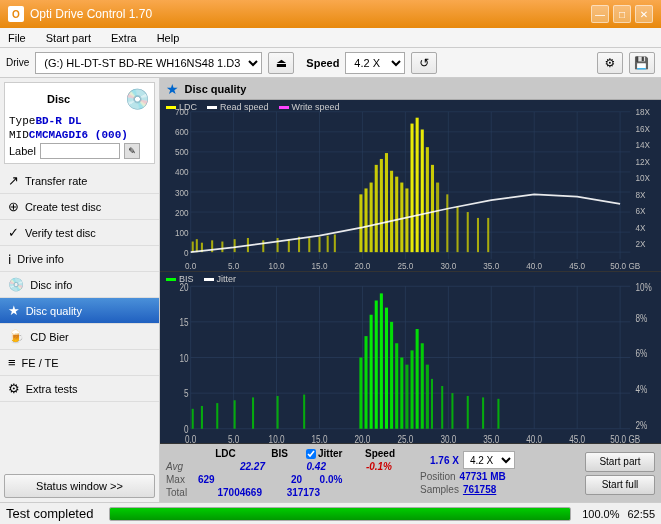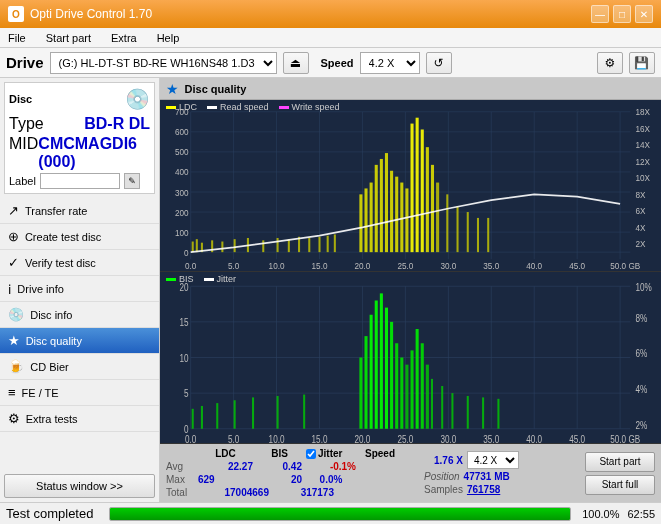--- a/index.html
+++ b/index.html
@@ -110,22 +110,23 @@
       background: white;
       border: 1px solid #ccc;
       margin: 4px;
       padding: 4px;
     }
     #disc-info-header {
       display: flex;
       justify-content: space-between;
       align-items: center;
       margin-bottom: 4px;
-    }
-    .disc-row { display: flex; justify-content: space-between; margin-bottom: 2px; font-size: 16px; }
+      margin-left: 38px;
+    }
+    .disc-row { display: flex; margin-bottom: 2px; font-size: 11px; font-family: Liberation Mono, monospace; }
     .disc-key { color: #000; }
     .disc-val { color: #0000cc; font-weight: bold; }
     #label-row { display: flex; align-items: center; gap: 4px; margin-top: 2px; }
     #label-input { height: 16px; border: 1px solid #aaa; font-size: 10px; width: 80px; }
     .label-btn { width: 16px; height: 16px; background: #e0e0e0; border: 1px solid #aaa; font-size: 9px; cursor: pointer; display: flex; align-items: center; justify-content: center; }
     
     .nav-item {
       height: 26px;
       display: flex;
       align-items: center;
@@ -270,21 +271,21 @@
 </div>
 
 <div id="menubar">
   <span class="menu-item">File</span>
   <span class="menu-item">Start part</span>
   <span class="menu-item">Extra</span>
   <span class="menu-item">Help</span>
 </div>
 
 <div id="toolbar">
-  <span style="font-weight:bold;font-size:15px;">Drive</span>
+  <span style="font-weight:normal;font-size:10px;">Drive</span>
   <select id="drive-select">
     <option>(G:)  HL-DT-ST BD-RE  WH16NS48 1.D3</option>
   </select>
   <div class="toolbar-btn">⏏</div>
   <span style="font-weight:bold;font-size:11px;margin-left:6px;">Speed</span>
   <select id="speed-select">
     <option>4.2 X</option>
   </select>
   <div class="toolbar-btn">↺</div>
   <div class="toolbar-btn" style="margin-left:auto;">⚙</div>
@@ -576,49 +577,49 @@
           <span style="min-width:55px; text-align:center;">LDC</span>
           <span style="min-width:45px; text-align:center;">BIS</span>
           <span style="min-width:50px;">
             <label style="display:flex;align-items:center;gap:2px;cursor:pointer;">
               <input type="checkbox" checked="" style="width: 10px; height: 10px;">
               <span>Jitter</span>
             </label>
           </span>
           <span style="min-width:40px; text-align:center;">Speed</span>
         </div>
-        <div style="display:flex; gap:4px; font-size:10px;">
+        <div style="display:flex; gap:16px; font-size:10px;font-style:italic;">
           <span style="min-width:28px; color:#555;">Avg</span>
           <span style="min-width:55px; text-align:right; color:#0000cc; font-weight:bold;">22.27</span>
           <span style="min-width:45px; text-align:right; color:#0000cc; font-weight:bold;">0.42</span>
           <span style="min-width:50px; text-align:right; color:#cc0000; font-weight:bold;">-0.1%</span>
         </div>
         <div style="display:flex; gap:4px; font-size:10px;">
           <span style="min-width:28px; color:#555;">Max</span>
           <span style="min-width:55px; text-align:left; color:#0000cc; font-weight:bold;">629</span>
           <span style="min-width:45px; text-align:right; color:#0000cc; font-weight:bold;">20</span>
           <span style="min-width:50px; text-align:center; color:#0000cc; font-weight:bold;">0.0%</span>
         </div>
-        <div style="display:flex; gap:20px; font-size:10px;">
+        <div style="display:flex; gap:13px; font-size:10px;">
           <span style="min-width:28px; color:#555;">Total</span>
           <span style="min-width:55px; text-align:right; color:#0000cc; font-weight:bold;">17004669</span>
           <span style="min-width:45px; text-align:right; color:#0000cc; font-weight:bold;">317173</span>
           <span style="min-width:50px;"></span>
         </div>
       </div>
 
       <div style="display:flex; flex-direction:column; gap:2px; margin-left:10px;">
         <div style="display:flex; align-items:center; gap:4px; font-size:10px;">
           <span style="color:#0000cc; font-weight:bold;margin-left:10px;">1.76 X</span>
           <select style="height:18px;font-size:10px;background:white;border:1px solid #aaa;padding:0 2px;min-width:52px;">
             <option>4.2 X</option>
           </select>
         </div>
         <div style="display:flex; align-items:center; gap:4px; font-size:10px;">
-          <span style="color:#555;font-style:italic;">Position</span>
+          <span style="color:#555;">Position</span>
           <span style="color:#0000cc; font-weight:bold;">47731 MB</span>
         </div>
         <div style="display:flex; align-items:center; gap:4px; font-size:10px;">
           <span style="color:#555;">Samples</span>
           <span style="color:#0000cc; font-weight:bold;text-decoration:underline;">761758</span>
         </div>
       </div>
 
       <div id="action-btns" style="display:flex; flex-direction:column; gap:3px; margin-left:auto;">
         <button class="action-btn" style="height:20px;background:linear-gradient(to bottom,#f8f8f8,#d8d8d8);border:1px solid #999;border-radius:2px;font-size:10px;cursor:pointer;min-width:70px;">Start part</button>

